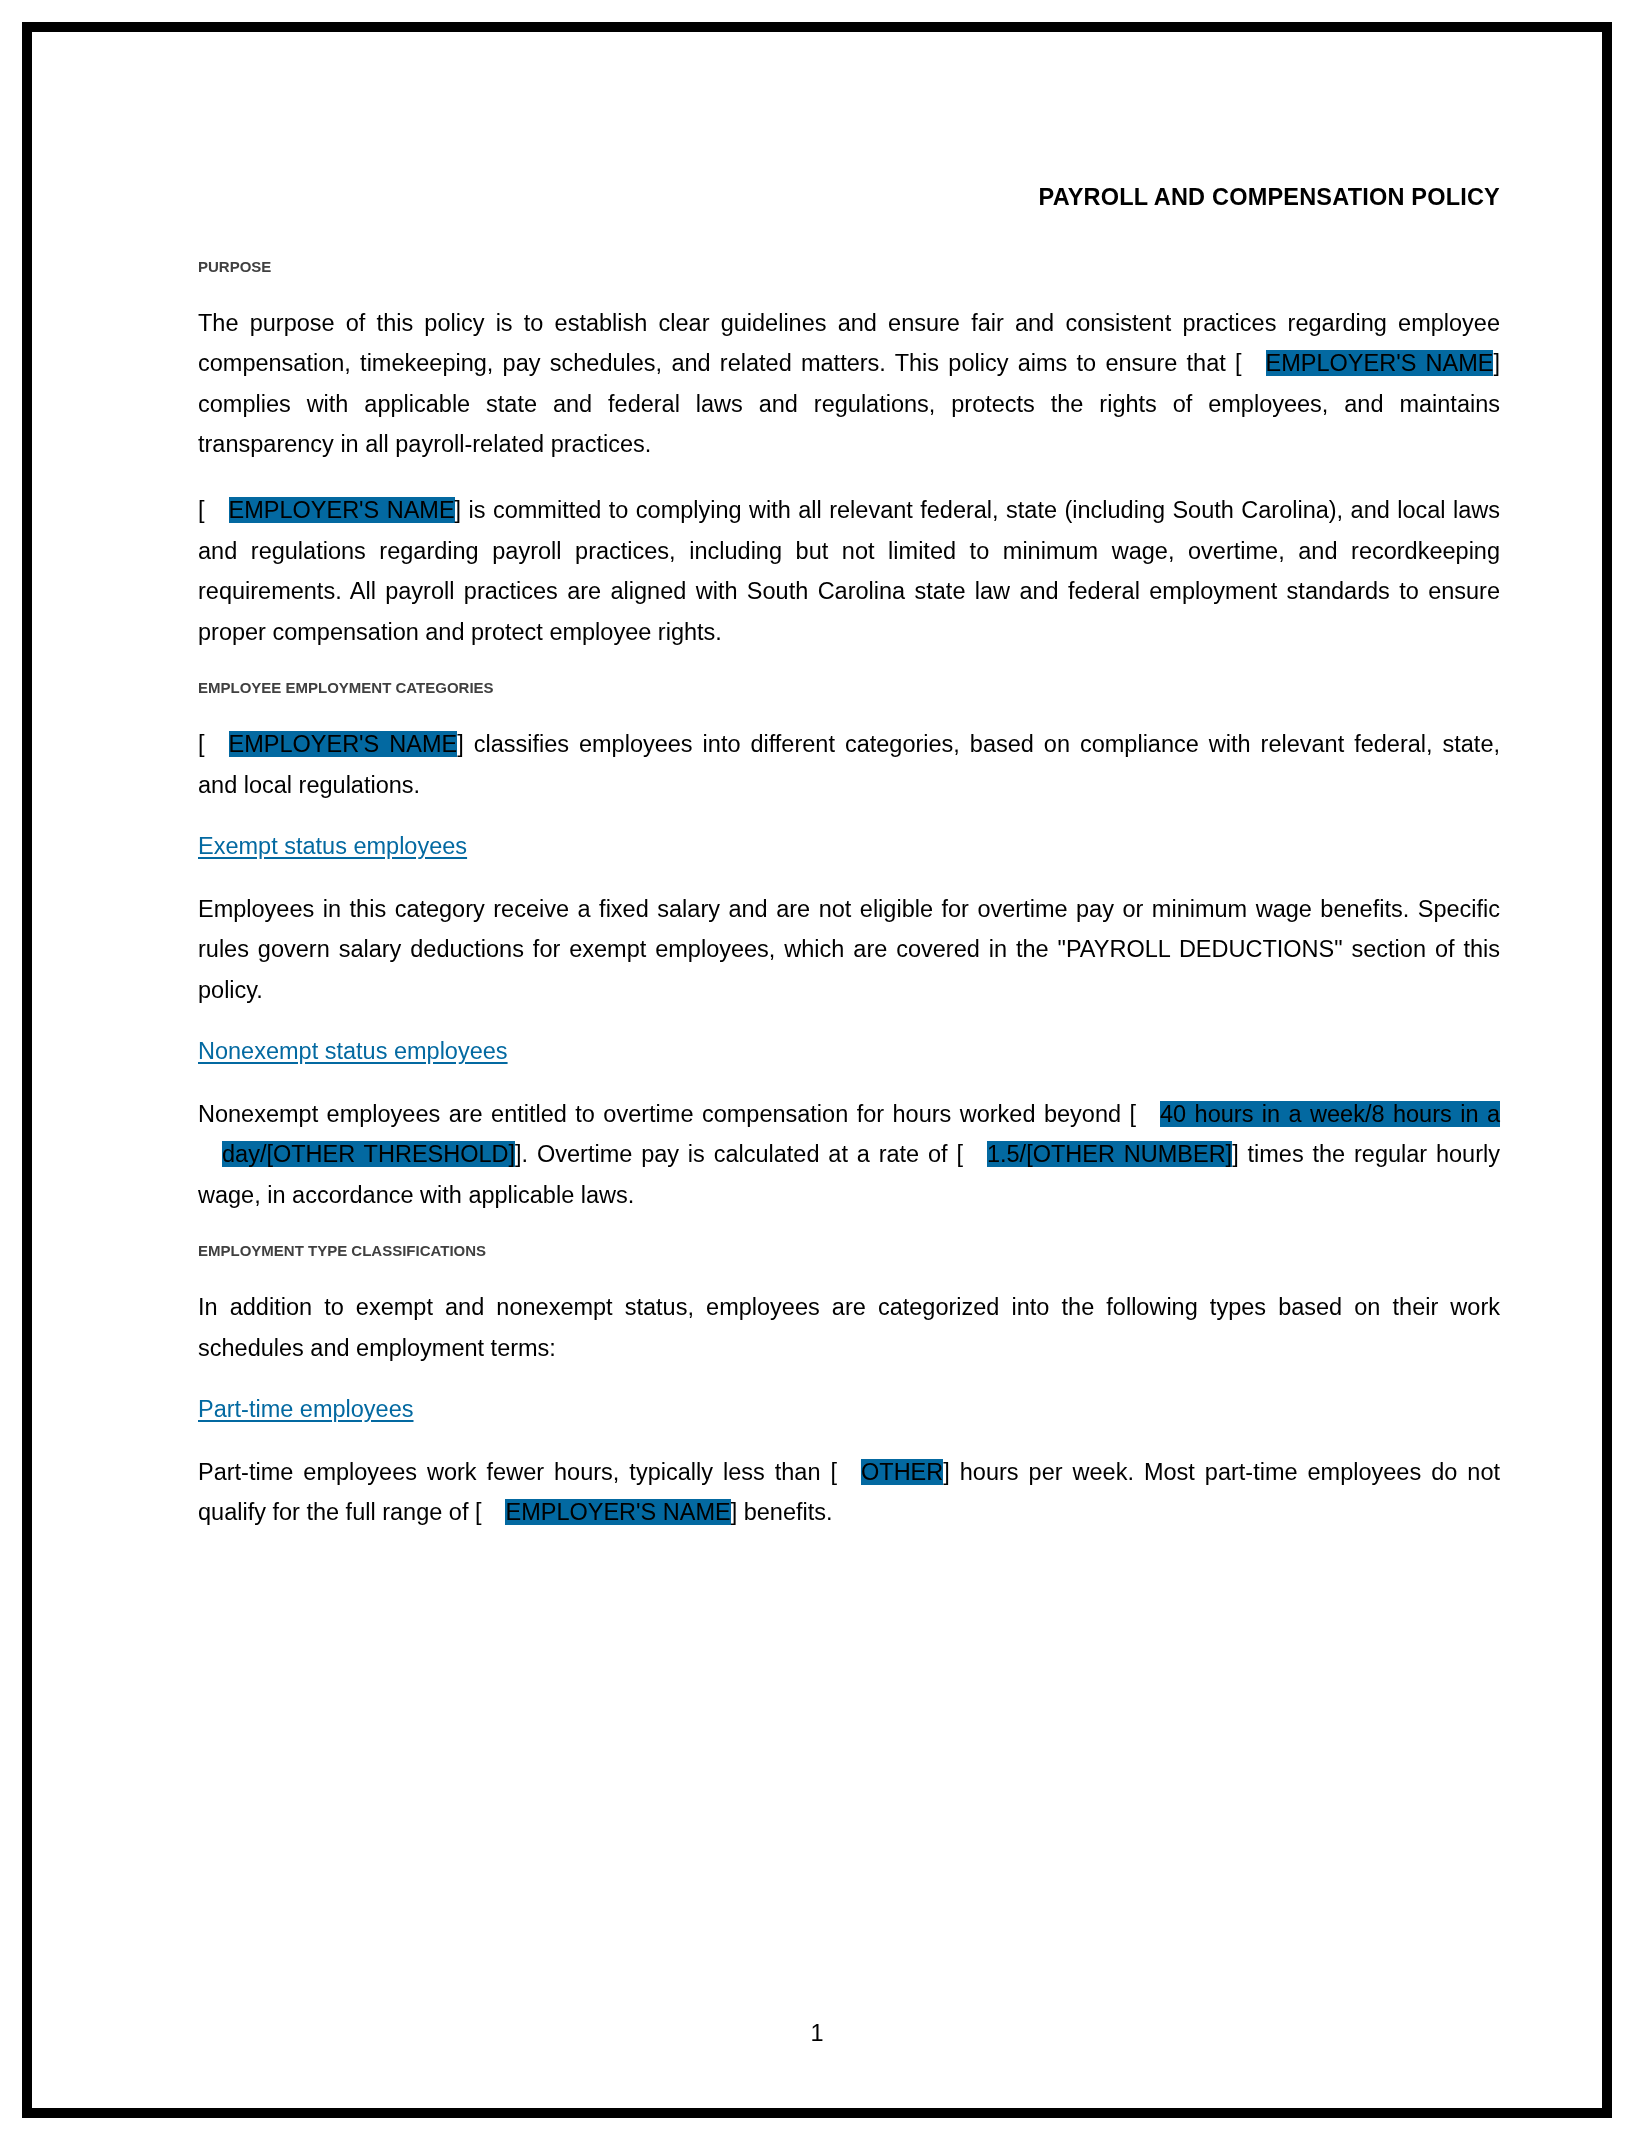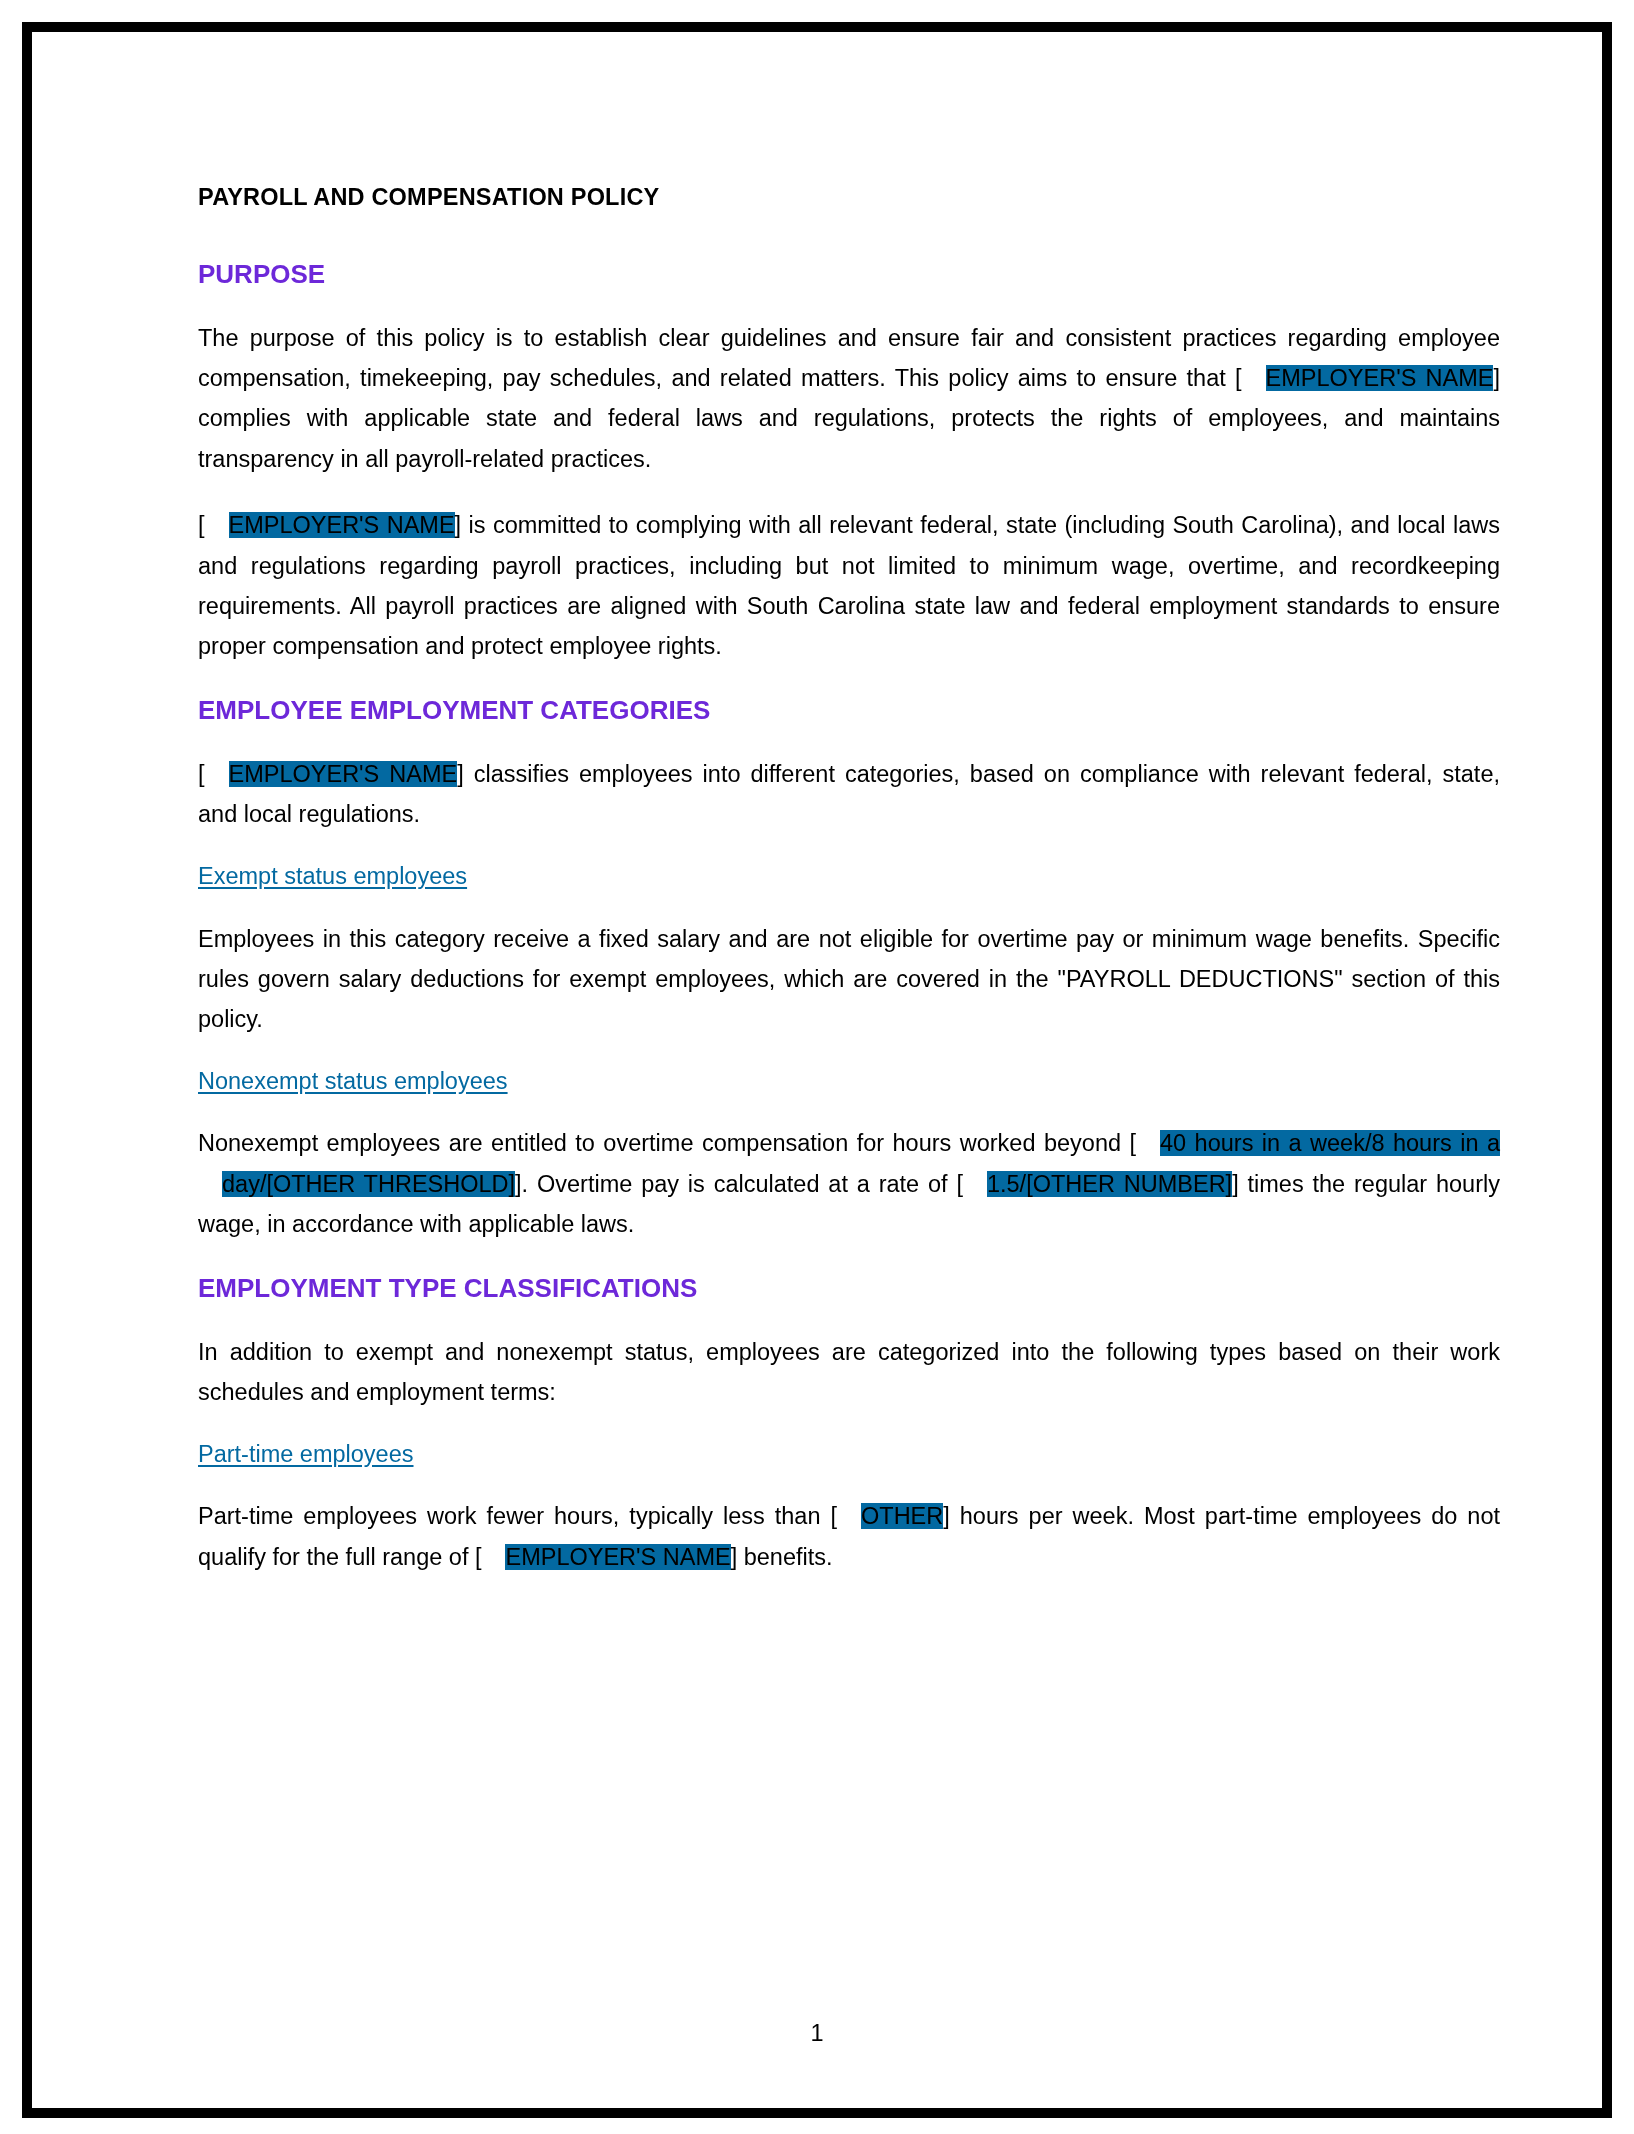--- a/index.html
+++ b/index.html
@@ -23,32 +23,32 @@
     box-sizing: border-box;
     background: #ffffff;
   }
   .page-body {
     position: absolute;
     left: 166px;
     top: 150px;
     width: 1302px;
   }
   .doc-title {
-    text-align: left;
+    text-align: right;
     font-weight: bold;
     font-size: 23.5px;
     letter-spacing: 0.2px;
     color: #000000;
     margin: 0 0 44px 0;
     line-height: 1.3;
   }
   .section-heading {
     font-weight: bold;
-    font-size: 26px;
-    color: #6d28d9;
+    font-size: 15px;
+    color: #404040;
     margin: 0 0 26px 0;
     line-height: 1.35;
   }
   .sub-heading {
     font-weight: normal;
     font-size: 23.5px;
     color: #0369a1;
     margin: 0 0 26px 0;
     line-height: 1.35;
     text-decoration: underline;

